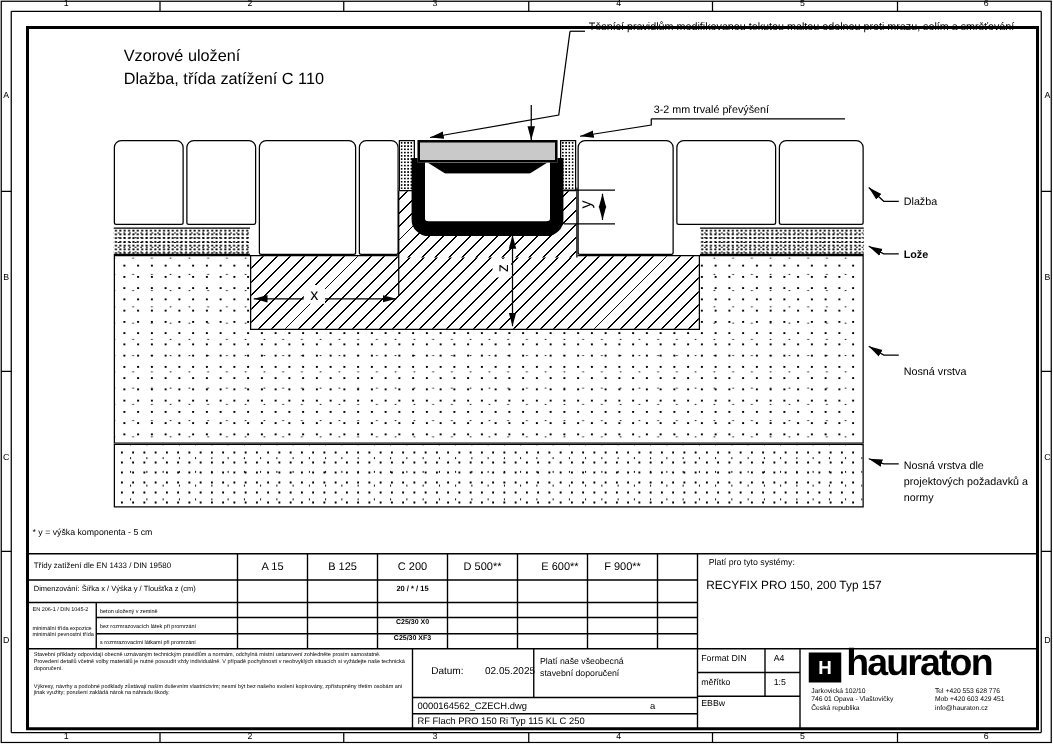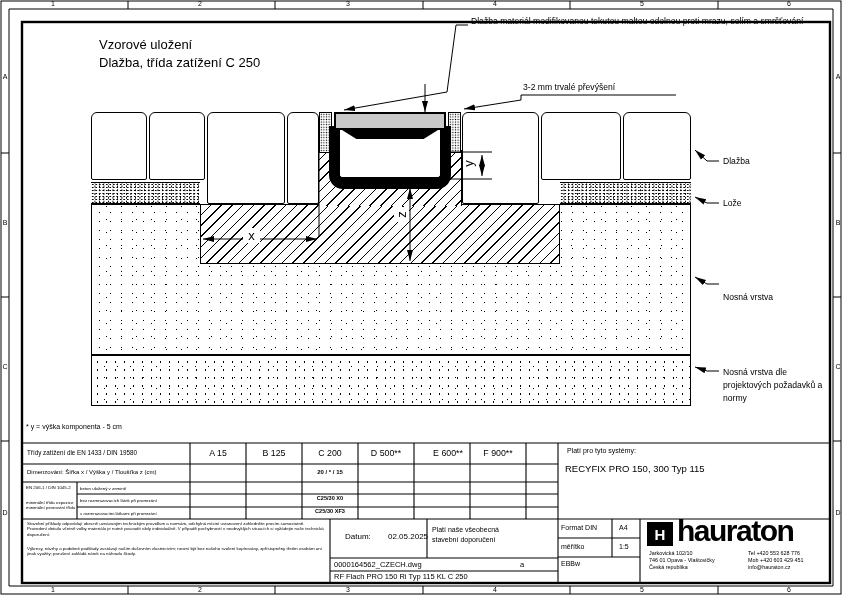--- a/index.html
+++ b/index.html
@@ -81,28 +81,28 @@
   <g stroke="#000" stroke-width="1" fill="none">
     <path d="M203,239 H317" marker-start="url(#arw)" marker-end="url(#arw)"></path>
     <path d="M319,236 V153"></path>
     <path d="M410,188 V261" marker-start="url(#arw)" marker-end="url(#arw)"></path>
     <path d="M451,152 H492 M451,179 H492"></path>
     <path d="M482,155 V176" marker-start="url(#arw)" marker-end="url(#arw)"></path>
   </g>
 </svg>
 
 <div class="t" style="left:99px;top:37px;font-size:13px;text-align:right;">Vzorové uložení</div>
-<div class="t" style="left:99px;top:55px;font-size:13px;">Dlažba, třída zatížení C 250</div>
+<div class="t" style="left:99px;top:55px;font-size:13px;">Dlažba, třída zatížení C 110</div>
 
-<div class="t" style="left:471px;top:16px;width:366px;font-size:8.6px;line-height:11.5px;white-space:normal;">Dlažba materiál modifikovanou tekutou maltou odolnou proti mrazu, solím a smršťování</div>
+<div class="t" style="left:471px;top:16px;width:366px;font-size:8.6px;line-height:11.5px;white-space:normal;">Těsnící pravidlům modifikovanou tekutou maltou odolnou proti mrazu, solím a smršťování</div>
 <div class="t lbl" style="left:523px;top:82px;">3-2 mm trvalé převýšení</div>
 <div class="t" style="left:26px;top:423px;font-size:7px;">* y = výška komponenta - 5 cm</div>
 
 <div class="t lbl" style="left:723px;top:156px;">Dlažba</div>
-<div class="t lbl" style="left:723px;top:198px;">Lože</div>
+<div class="t lbl" style="left:723px;top:198px;font-weight:bold;">Lože</div>
 <div class="t lbl" style="left:723px;top:292px;">Nosná vrstva</div>
 <div class="t lbl" style="left:723px;top:366px;width:100px;line-height:13px;white-space:normal;">Nosná vrstva dle projektových požadavků a normy</div>
 
 <div class="t" style="left:243px;top:228px;width:17px;font-size:13px;background:#fff;text-align:center;">x</div>
 <div class="t rot" style="left:394px;top:207px;width:15px;font-size:13px;background:#fff;text-align:center;">z</div>
 <div class="t rot" style="left:460px;top:156px;width:16px;font-size:13px;text-align:center;">y</div>
 
 <div class="t" style="left:27px;top:449px;font-size:6.3px;">Třídy zatížení dle EN 1433 / DIN 19580</div>
 <div class="t c" style="left:190px;top:448px;width:56px;font-size:8.8px;">A 15</div>
 <div class="t c" style="left:246px;top:448px;width:56px;font-size:8.8px;">B 125</div>
@@ -116,21 +116,21 @@
 DIN 1045-2</div>
 <div class="t tiny pre" style="left:26px;top:500px;width:50px;">minimální třída expozice
 minimální pevnostní třída</div>
 <div class="t tiny" style="left:80px;top:486px;width:108px;">beton uložený v zemině</div>
 <div class="t tiny" style="left:80px;top:498px;width:108px;">bez rozmrazovacích látek při promrzání</div>
 <div class="t tiny" style="left:80px;top:511px;width:108px;">s rozmrazovacími látkami při promrzání</div>
 <div class="t c" style="left:302px;top:495px;width:56px;font-size:5.6px;font-weight:bold;">C25/30 X0</div>
 <div class="t c" style="left:302px;top:508px;width:56px;font-size:5.6px;font-weight:bold;">C25/30 XF3</div>
 
 <div class="t" style="left:567px;top:447px;font-size:7px;">Platí pro tyto systémy:</div>
-<div class="t" style="left:565px;top:463px;font-size:9.5px;">RECYFIX PRO 150, 300 Typ 115</div>
+<div class="t" style="left:565px;top:463px;font-size:9.5px;">RECYFIX PRO 150, 200 Typ 157</div>
 
 <div class="t tiny" style="left:27px;top:521px;width:298px;">Stavební příklady odpovídají obecně uznávaným technickým pravidlům a normám, odchylná místní ustanovení zohledněte prosím samostatně. Provedení detailů včetně volby materiálů je nutné posoudit vždy individuálně. V případě pochybností v neobvyklých situacích si vyžádejte naše technická doporučení.</div>
 <div class="t tiny" style="left:27px;top:546px;width:298px;">Výkresy, návrhy a podobné podklady zůstávají naším duševním vlastnictvím; nesmí být bez našeho svolení kopírovány, zpřístupněny třetím osobám ani jinak využity; porušení zakládá nárok na náhradu škody.</div>
 <div class="t" style="left:345px;top:532px;font-size:8px;">Datum:</div>
 <div class="t" style="left:388px;top:532px;font-size:8px;">02.05.2025</div>
 <div class="t pre" style="left:432px;top:525px;font-size:7px;line-height:9.5px;">Platí naše všeobecná
 stavební doporučení</div>
 <div class="t" style="left:334px;top:560px;font-size:7.5px;text-align:center;">0000164562_CZECH.dwg</div>
 <div class="t" style="left:520px;top:560px;font-size:7.5px;">a</div>
 <div class="t" style="left:334px;top:572px;font-size:7.5px;">RF Flach PRO 150 Ri Typ 115 KL C 250</div>

